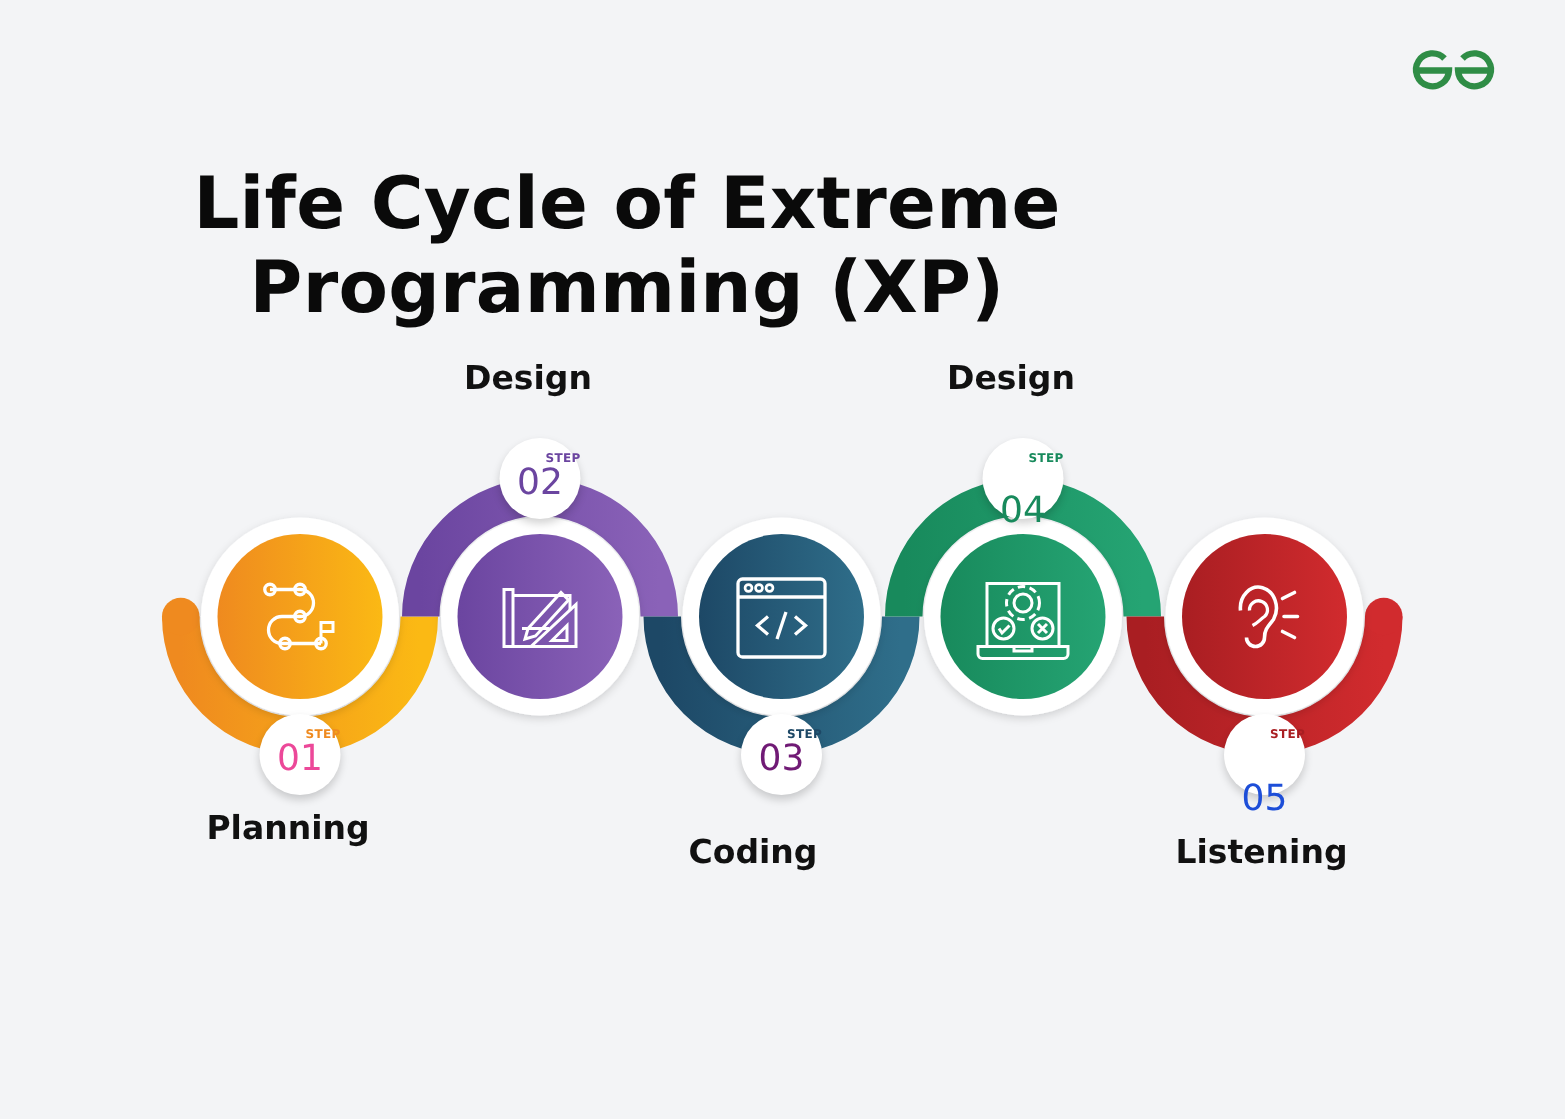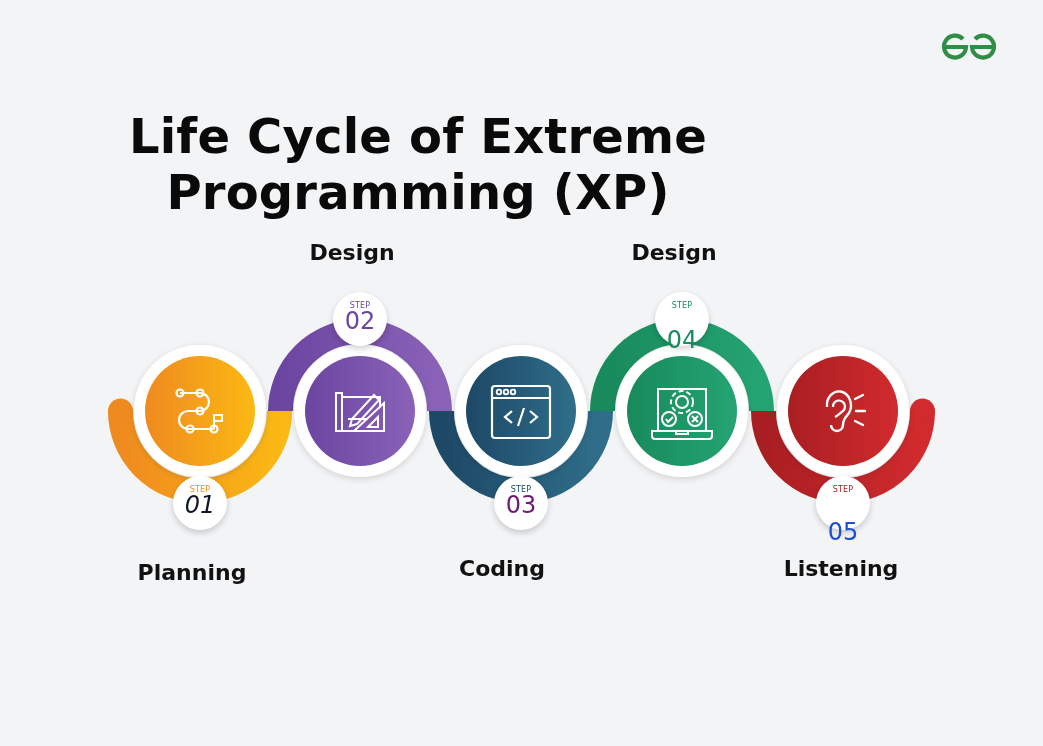--- a/index.html
+++ b/index.html
@@ -3,21 +3,21 @@
 <meta charset="utf-8">
 <style>
   html,body{margin:0;padding:0;}
   body{width:1043px;height:746px;background:#f3f4f6;position:relative;overflow:hidden;font-family:"DejaVu Sans","Liberation Sans",sans-serif;}
   .title{position:absolute;left:0;width:856px;top:108px;text-align:center;font-size:48px;font-weight:bold;color:#0a0a0a;letter-spacing:0.2px;padding-left:0;}
   .title span{position:relative;left:-10px;}
   .logo{position:absolute;left:940px;top:32px;width:58px;height:30px;}
   .stage{position:absolute;left:0;top:0;width:1043px;height:746px;}
   .label{position:absolute;font-size:22px;font-weight:bold;color:#111;transform:translateX(-50%);white-space:nowrap;}
   .badge{position:absolute;width:54px;height:54px;border-radius:50%;background:#ffffff;box-shadow:0 3px 6px rgba(0,0,0,0.18);transform:translate(-50%,-50%);text-align:center;}
-  .badge .s{display:block;font-size:8px;font-weight:normal;margin-top:9px;letter-spacing:0.2px;}
+  .badge .s{display:block;font-size:8px;font-weight:bold;margin-top:9px;letter-spacing:0.2px;text-align:right;}
   .badge .n{display:block;font-size:24px;line-height:20px;margin-top:1px;}
 </style>
 </head>
 <body>
 
 <div class="title"><span>Life Cycle of Extreme Programming (XP)</span></div>
 
 <svg class="logo" viewBox="0 0 58 30">
   <g fill="none" stroke="#2f8d46" stroke-width="4.2">
     <path d="M4 15 H26 A11 11 0 1 1 23 7"></path>
@@ -103,23 +103,23 @@
     <g transform="translate(843,411)">
       <path d="M-16 -4 a12 14 0 1 1 22 6 c-4 5 -6 7 -6 12 a6 6 0 0 1 -12 0" fill="none" stroke="#fff" stroke-width="2.4"></path>
       <path d="M-10 -4 a6 6 0 1 1 10 4 c-3 2 -4 4 -8 6" fill="none" stroke="#fff" stroke-width="2.2"></path>
       <path d="M12 -12 l8 -4 M13 0 h9 M12 10 l8 4" fill="none" stroke="#fff" stroke-width="2.4" stroke-linecap="round"></path>
     </g>
   </svg>
 
 <div id="overlay">
     <div class="badge" style="left: 200px; top: 503px;">
       <span class="s" style="color: rgb(239, 138, 31);">STEP</span>
-      <span class="n" style="color: #0f172a; font-style: italic;">01</span>
+      <span class="n" style="color: #ec4899;">01</span>
     </div>
-    <div class="label" style="left: 192px; top: 560px;">Planning</div>
+    <div class="label" style="left: 192px; top: 540px;">Planning</div>
     <div class="badge" style="left: 360px; top: 319px;">
       <span class="s" style="color: rgb(107, 69, 160);">STEP</span>
       <span class="n" style="color: rgb(107, 69, 160);">02</span>
     </div>
     <div class="label" style="left: 352px; top: 240px; text-align: right;">Design</div>
     <div class="badge" style="left: 521px; top: 503px;">
       <span class="s" style="color: rgb(29, 72, 102);">STEP</span>
       <span class="n" style="color: #701a75;">03</span>
     </div>
     <div class="label" style="left: 502px; top: 556px;">Coding</div>

